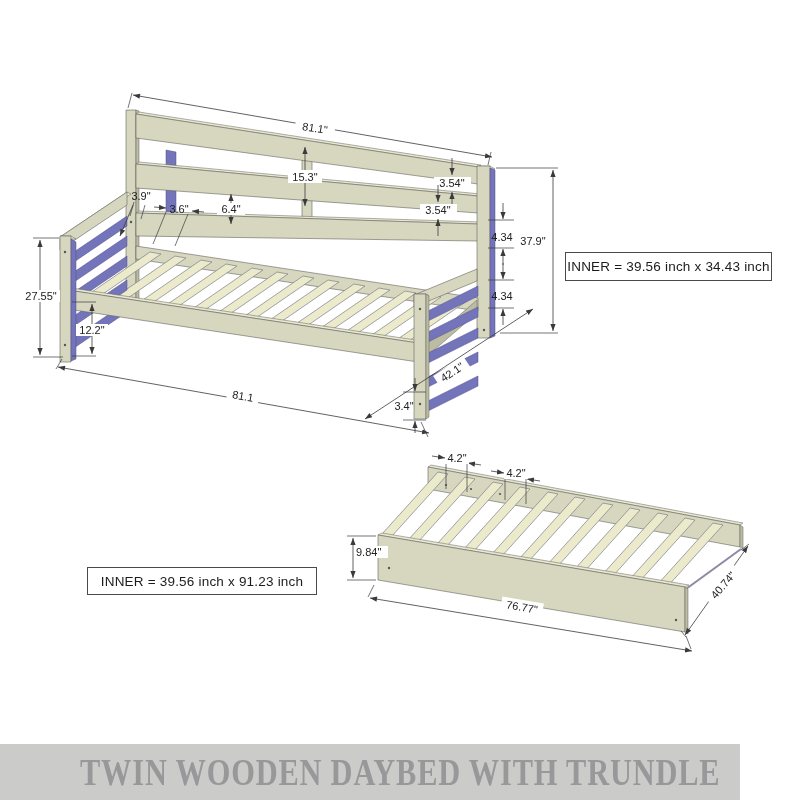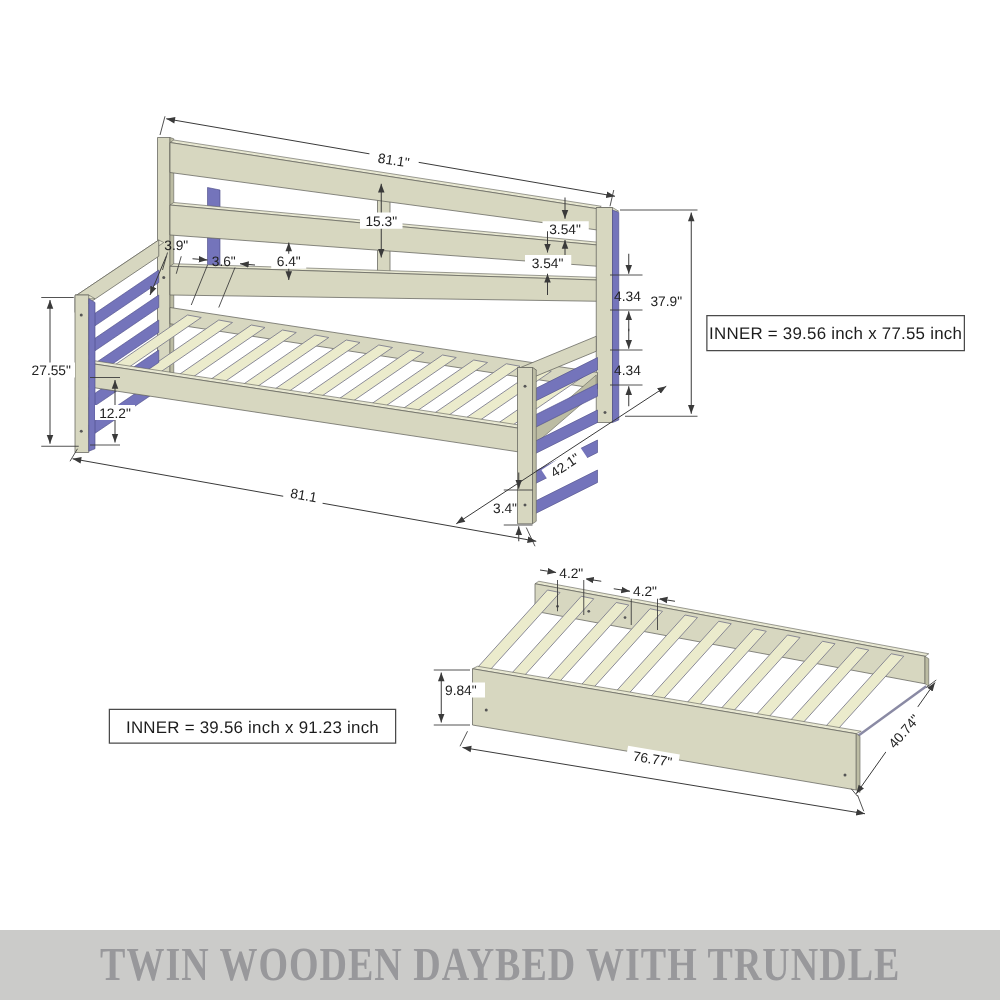--- a/index.html
+++ b/index.html
@@ -12,21 +12,21 @@
   .slat{fill:var(--slat);stroke:#7c7c8c;stroke-width:.7;}
   .blue{fill:var(--blue);stroke:#4c4c86;stroke-width:.5;}
   .dim{stroke:var(--dim_line);stroke-width:.8;fill:none;}
   .thin{stroke:var(--dim_line);stroke-width:.7;fill:none;}
   .lblbg{fill:#fff;stroke:none;}
   .dlabel{text-anchor:middle;}
   .dot{fill:#555;stroke:none;}
   .inner-box{position:absolute;background:#fff;border:1px solid #4a4a4a;display:flex;
              align-items:center;justify-content:center;color:#1c1c1c;font-size:13.5px;
              letter-spacing:.2px;white-space:nowrap;}
-  .banner{position:absolute;left:0;top:744px;width:800px;height:56px;background:var(--banner_bg);
+  .banner{position:absolute;left:0;top:744px;width:740px;height:56px;background:var(--banner_bg);
           display:flex;align-items:center;justify-content:flex-start;}
   .banner span{color:var(--banner_text);font-family:"Liberation Serif","DejaVu Serif",serif;
                font-weight:bold;font-size:38px;letter-spacing:1px;transform:scaleX(.8);
                white-space:nowrap;}
 </style>
 </head>
 <body>
 
 <div class="stage">
 
@@ -331,21 +331,21 @@
       <g transform="rotate(-49 723 585)">
         <rect class="lblbg" x="701" y="578" width="44" height="13"></rect>
         <text class="dlabel" x="723" y="589">40.74"</text>
       </g>
     </g>
   </g>
 </svg>
 
 
 <div class="inner-box" style="left:565px;top:252px;width:205px;height:27px;">
-  <span>INNER = 39.56 inch x 77.55 inch</span>
+  <span>INNER = 39.56 inch x 34.43 inch</span>
 </div>
 
 <div class="inner-box" style="left:87px;top:567px;width:228px;height:26px;">
   <span>INNER = 39.56 inch x 91.23 inch</span>
 </div>
 
 
 <div class="banner">
   <span>TWIN WOODEN DAYBED WITH TRUNDLE</span>
 </div>

